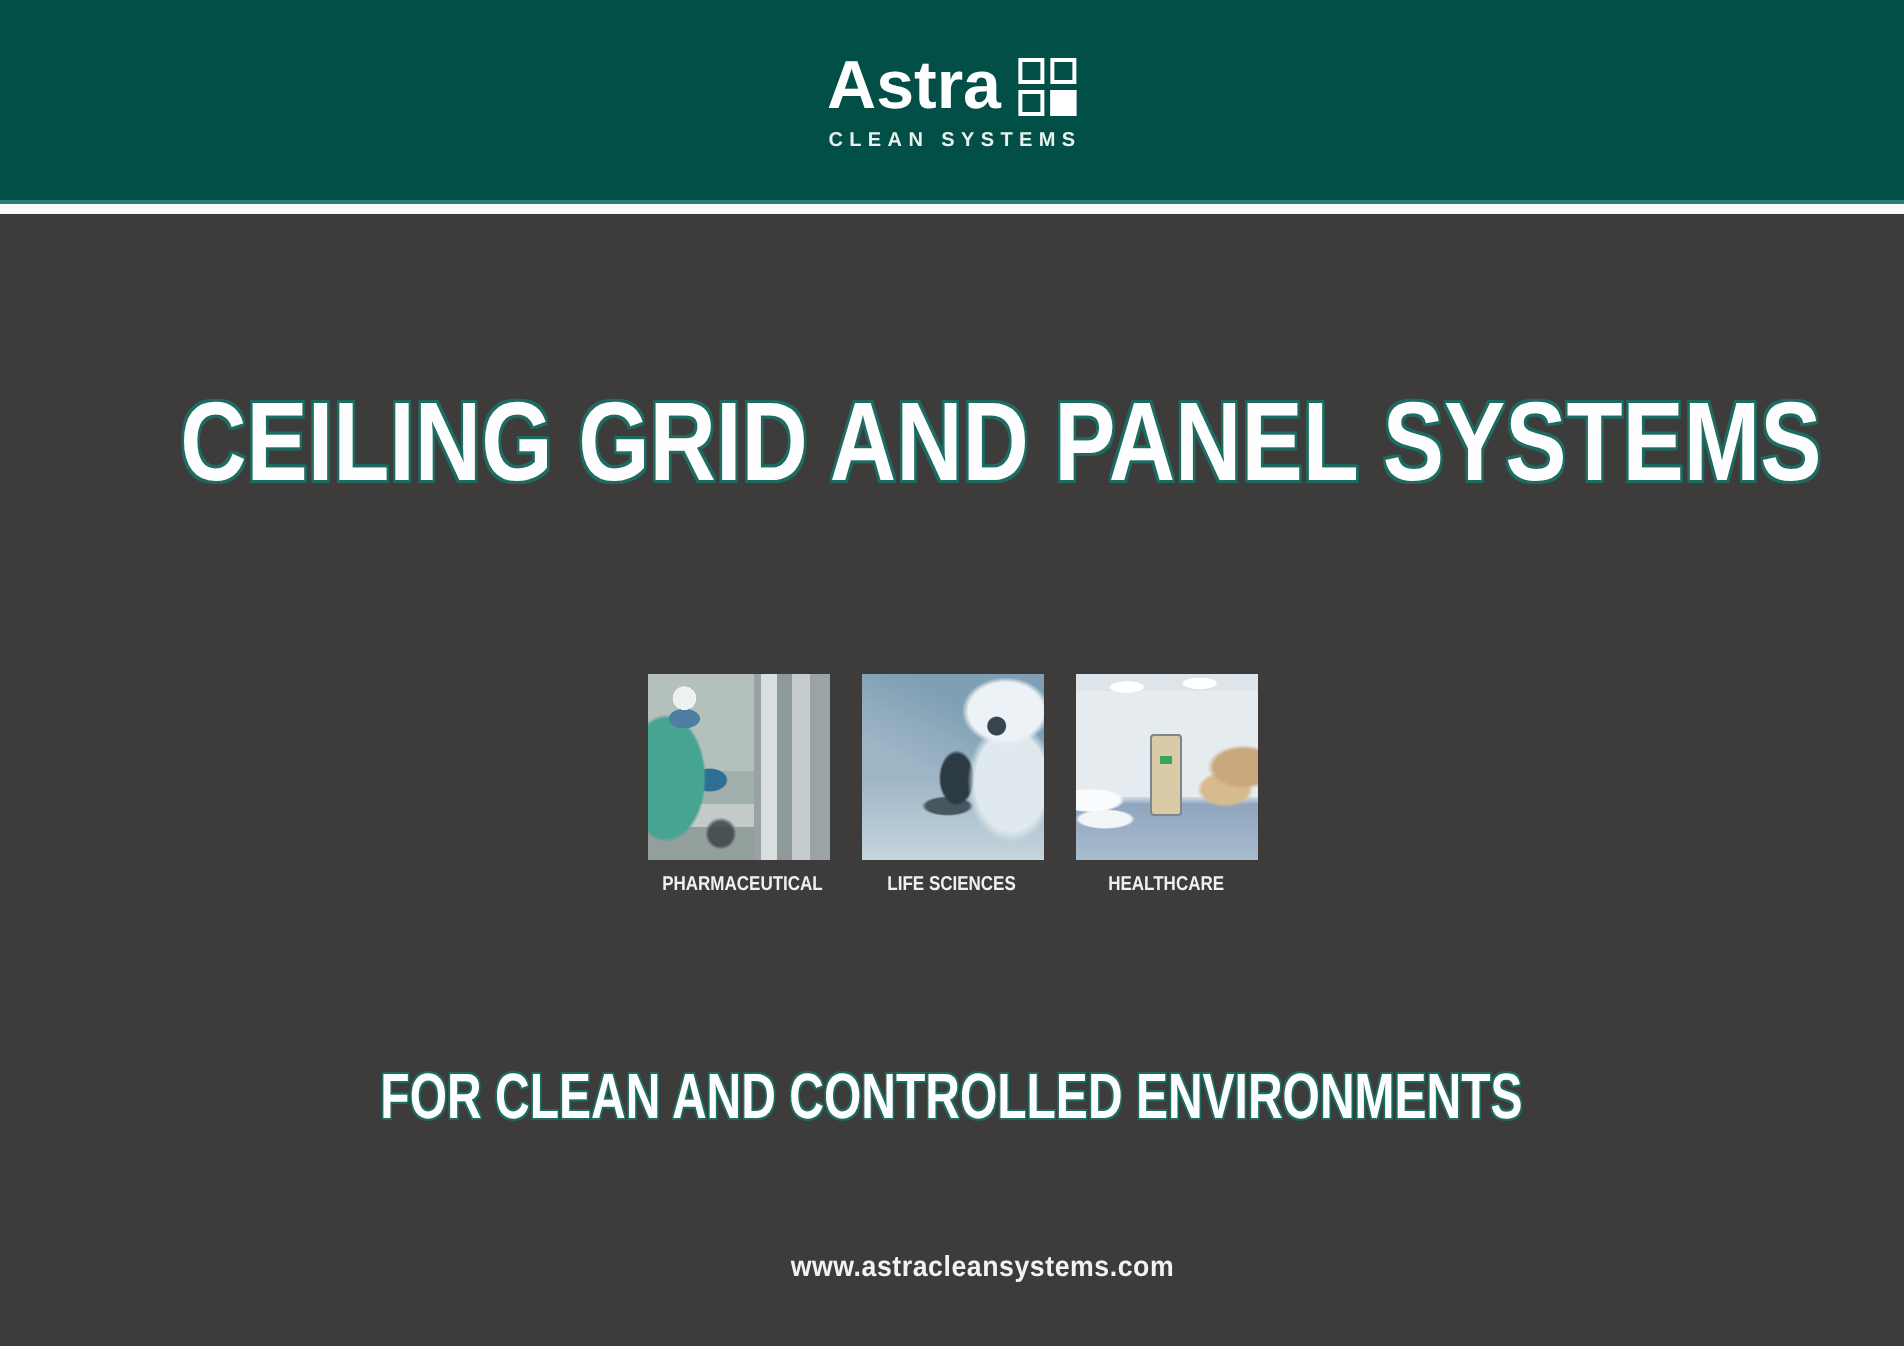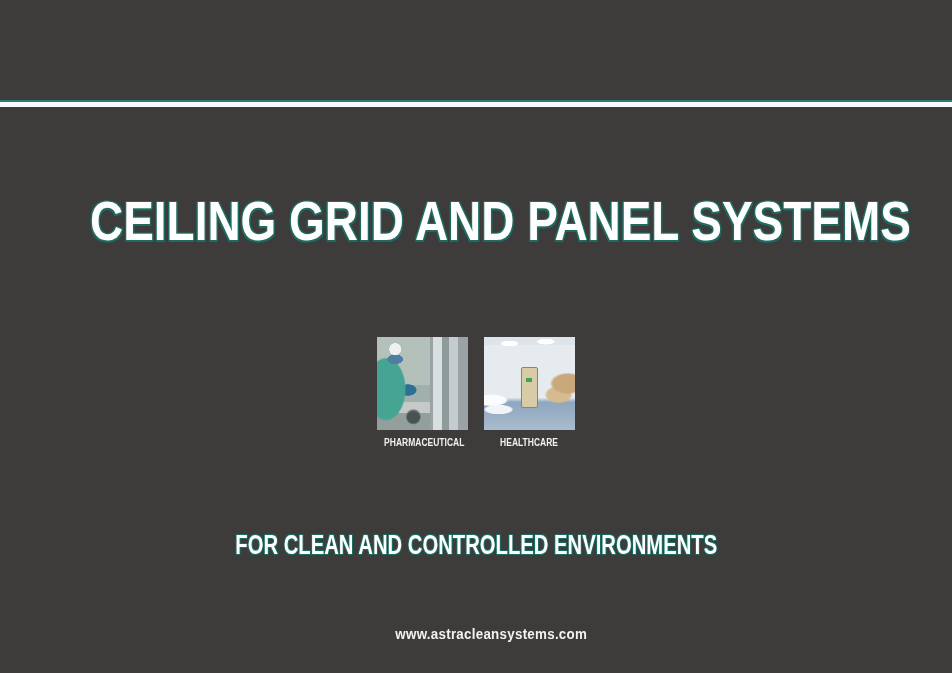--- a/index.html
+++ b/index.html
@@ -26,21 +26,21 @@
 
   .cover-title{
     position:absolute;top:86px;left:0;width:100%;text-align:center;
     font-size:56px;font-weight:bold;line-height:1;color:#fdfefd;white-space:nowrap;
     text-shadow:-1.5px -1.5px 0 #1d6b61,1.5px -1.5px 0 #1d6b61,-1.5px 1.5px 0 #1d6b61,
                  1.5px 1.5px 0 #1d6b61,-1.5px 0 0 #1d6b61,1.5px 0 0 #1d6b61,
                  0 -1.5px 0 #1d6b61,0 1.5px 0 #1d6b61;
   }
   .cover-subtitle{
     position:absolute;top:425px;left:0;width:100%;text-align:center;
-    font-size:27px;font-weight:bold;line-height:1;color:#fdfefd;white-space:nowrap;
+    font-size:32px;font-weight:bold;line-height:1;color:#fdfefd;white-space:nowrap;
     text-shadow:-1px -1px 0 #1d6b61,1px -1px 0 #1d6b61,-1px 1px 0 #1d6b61,
                  1px 1px 0 #1d6b61,-1px 0 0 #1d6b61,1px 0 0 #1d6b61,
                  0 -1px 0 #1d6b61,0 1px 0 #1d6b61;
   }
   .cx82{display:inline-block;transform:scaleX(0.82);transform-origin:center;}
   .cx75{display:inline-block;transform:scaleX(0.75);transform-origin:center;}
   .cx92{display:inline-block;transform:scaleX(0.92);transform-origin:center;}
   .cx85{display:inline-block;transform:scaleX(0.85);transform-origin:center;}
 
   .industry-strip{
@@ -136,33 +136,51 @@
     position:absolute;top:520px;left:15px;width:100%;text-align:center;
     font-size:14.5px;font-weight:bold;color:#f2f2f2;line-height:1;
     letter-spacing:0.3px;text-decoration:none;white-space:nowrap;
   }
 </style>
 </head>
 <body>
 
 <div class="page">
 
+  <div class="header">
+    <div class="logo">
+      <div class="logo-row">
+        <div class="brand-name">Astra</div>
+        <div class="logo-icon">
+          <span></span>
+          <span></span>
+          <span></span>
+          <span class="solid"></span>
+        </div>
+      </div>
+      <div class="brand-tagline">CLEAN SYSTEMS</div>
+    </div>
+  </div>
   <div class="accent-line"></div>
   <div class="divider-gap"></div>
 
   <div class="body">
 
     <div class="cover-title">
       <span class="cx82">CEILING GRID AND PANEL SYSTEMS</span>
     </div>
 
     <div class="industry-strip">
       <div class="card">
         <div class="photo pharma"></div>
         <div class="card-label"><span class="cx85">PHARMACEUTICAL</span></div>
+      </div>
+      <div class="card">
+        <div class="photo life"></div>
+        <div class="card-label"><span class="cx85">LIFE SCIENCES</span></div>
       </div>
       <div class="card">
         <div class="photo health"></div>
         <div class="card-label"><span class="cx85">HEALTHCARE</span></div>
       </div>
     </div>
 
     <div class="cover-subtitle">
       <span class="cx75">FOR CLEAN AND CONTROLLED ENVIRONMENTS</span>
     </div>

